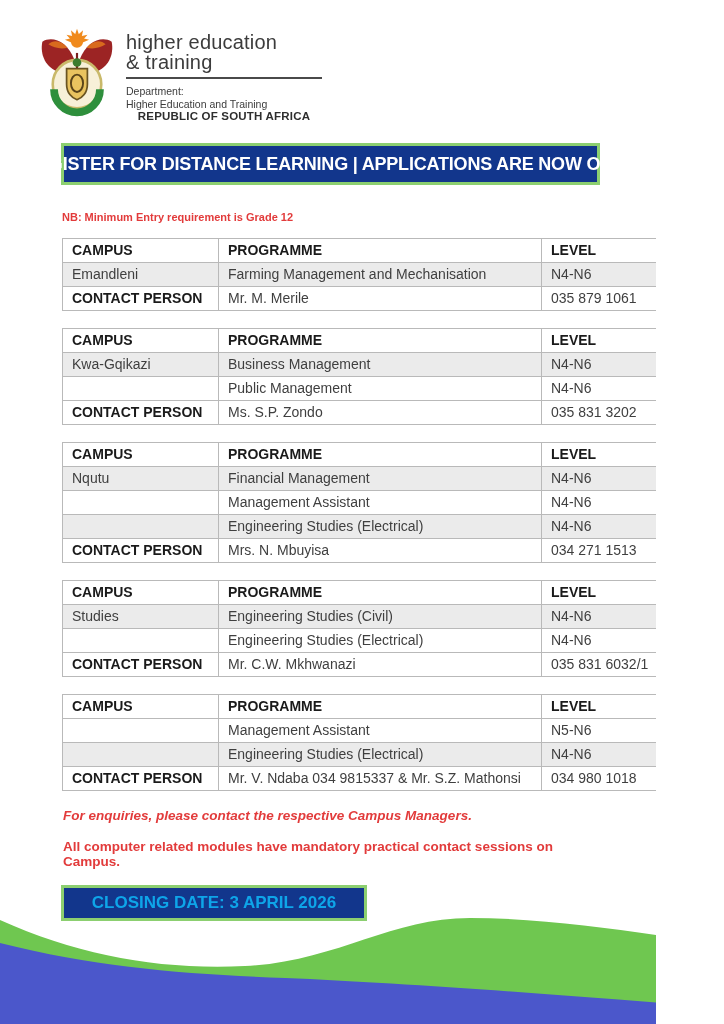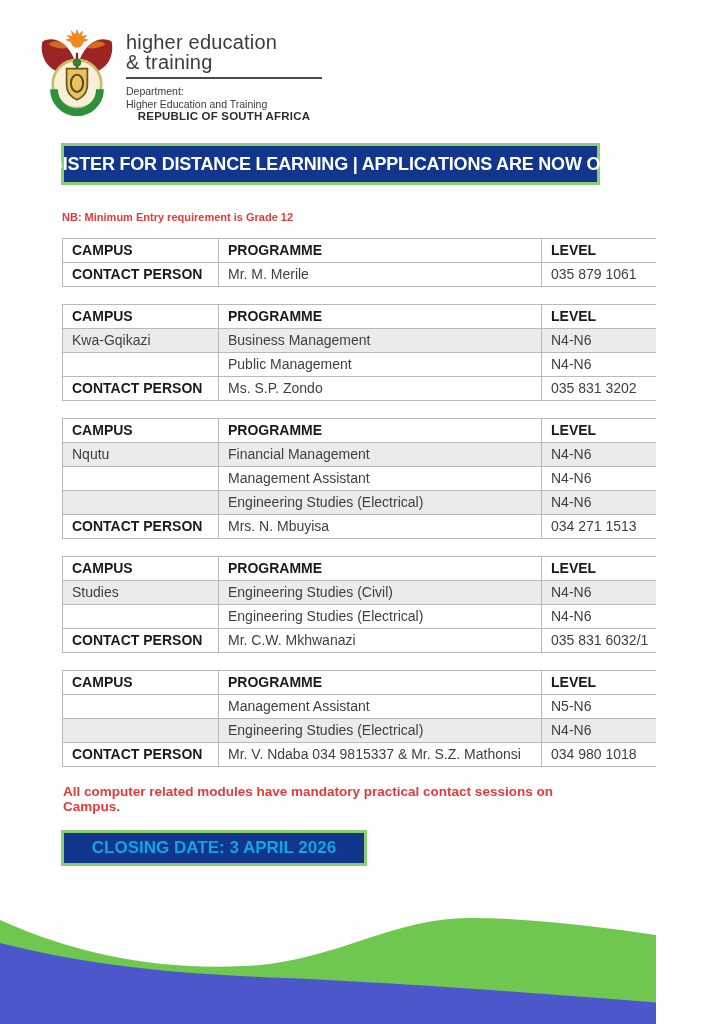--- a/index.html
+++ b/index.html
@@ -105,20 +105,25 @@
           <col class="c-level">
         </colgroup>
         <thead>
           <tr>
             <th>CAMPUS</th>
             <th>PROGRAMME</th>
             <th>LEVEL</th>
           </tr>
         </thead>
         <tbody>
+          <tr class="shaded-row">
+            <td class="campus-cell">Emandleni</td>
+            <td class="programme-cell">Farming Management and Mechanisation</td>
+            <td class="level-cell">N4-N6</td>
+          </tr>
           <tr class="contact-row">
             <td class="campus-cell">CONTACT PERSON</td>
             <td class="programme-cell">Mr. M. Merile</td>
             <td class="level-cell">035 879 1061</td>
           </tr>
         </tbody>
       </table>
       <table class="campus-table">
         <colgroup>
           <col class="c-campus">
@@ -244,20 +249,21 @@
           <tr class="contact-row">
             <td class="campus-cell">CONTACT PERSON</td>
             <td class="programme-cell">Mr. V. Ndaba 034 9815337 &amp; Mr. S.Z. Mathonsi</td>
             <td class="level-cell">034 980 1018</td>
           </tr>
         </tbody>
       </table>
     </div>
 
   <div class="enquiries">
+    <p class="enquiry-line italic">For enquiries, please contact the respective Campus Managers.</p>
     <p class="enquiry-line">All computer related modules have mandatory practical contact sessions on Campus.</p>
   </div>
 
   <div class="closing">
     <span class="closing-text">CLOSING DATE: 3 APRIL 2026</span>
   </div>
 
   <svg class="waves" viewBox="0 0 724 114" preserveAspectRatio="none" aria-hidden="true">
     <path d="M0,10 C80,46 160,60 245,56 C335,52 390,8 470,8 C560,8 655,26 724,34 L724,114 L0,114 Z" fill="#6fc750"></path>
     <path d="M0,33 C100,58 185,64 285,68 C405,73 565,85 724,98 L724,114 L0,114 Z" fill="#4b57cb"></path>

